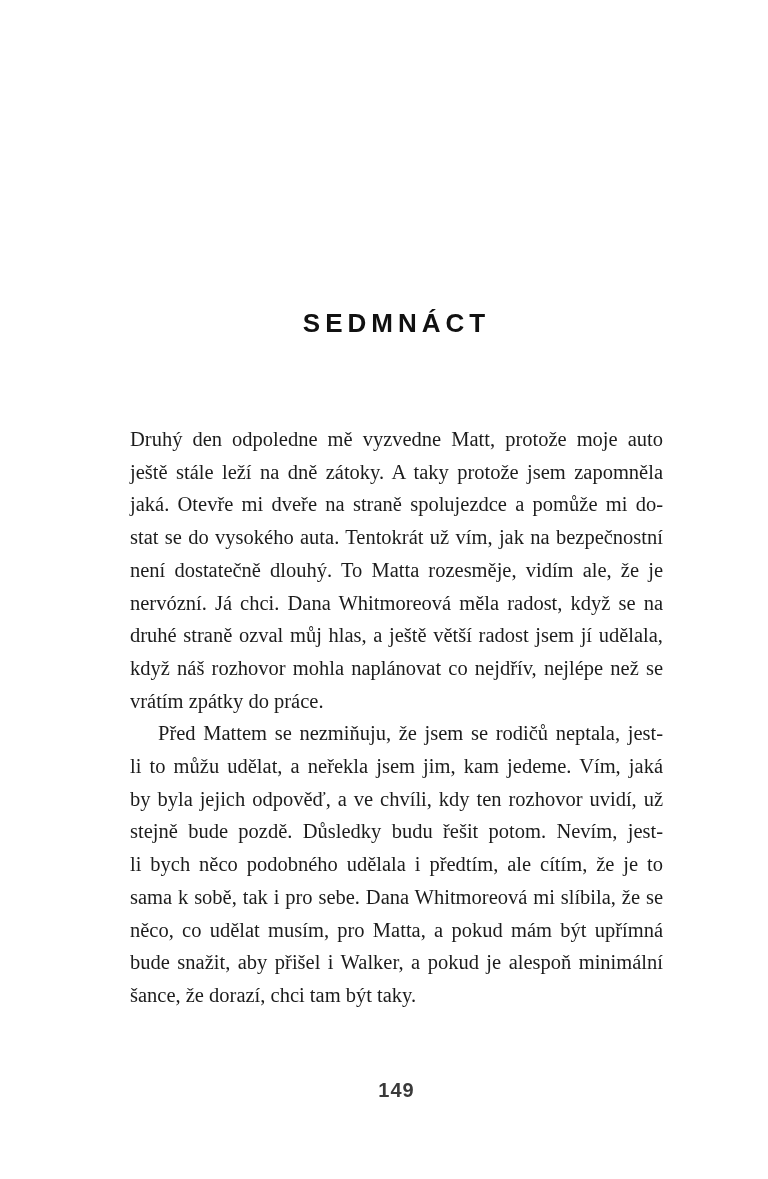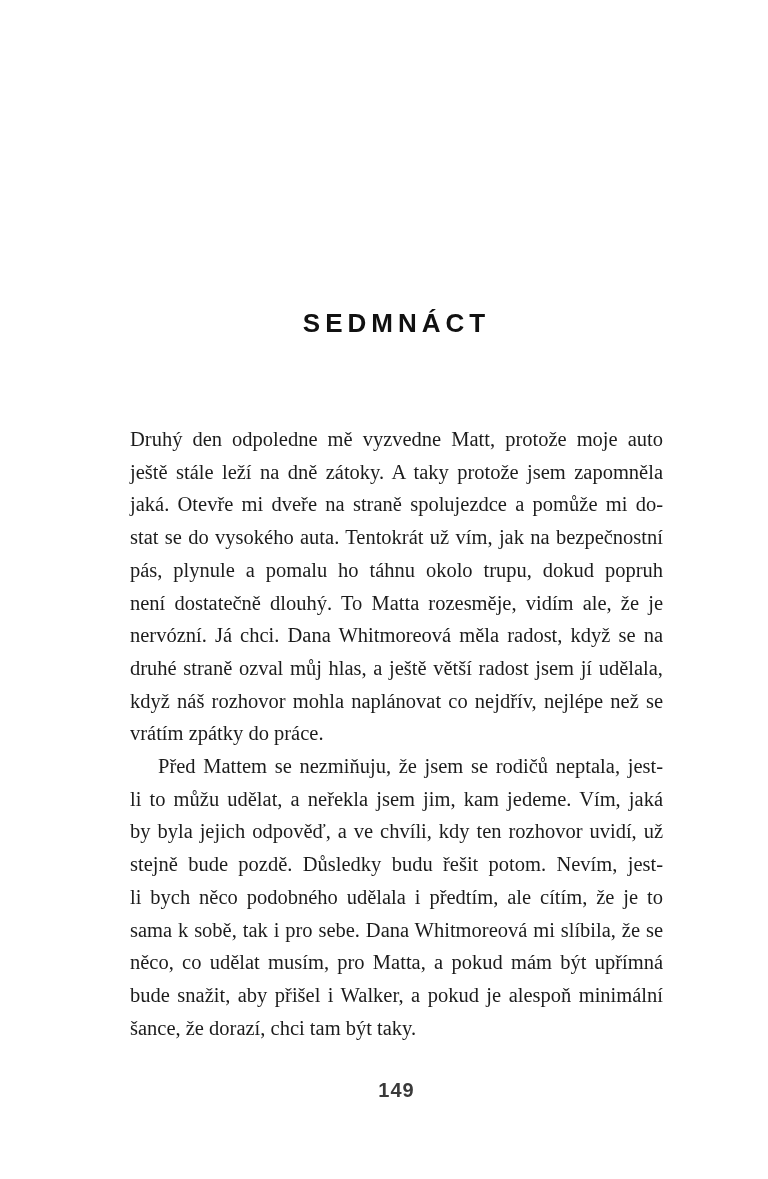--- a/index.html
+++ b/index.html
@@ -67,21 +67,20 @@
 
 <div class="page">
   <div class="chapter-heading">SEDMNÁCT</div>
 
   <div class="body-text" id="body-text">
       <div class="para">
         <div class="line">Druhý den odpoledne mě vyzvedne Matt, protože moje auto</div>
         <div class="line">ještě stále leží na dně zátoky. A taky protože jsem zapomněla</div>
         <div class="line">jaká. Otevře mi dveře na straně spolujezdce a pomůže mi do-</div>
         <div class="line">stat se do vysokého auta. Tentokrát už vím, jak na bezpečnostní</div>
-        <div class="line">pás, plynule a pomalu ho táhnu okolo trupu, dokud popruh</div>
         <div class="line">není dostatečně dlouhý. To Matta rozesměje, vidím ale, že je</div>
         <div class="line">nervózní. Já chci. Dana Whitmoreová měla radost, když se na</div>
         <div class="line">druhé straně ozval můj hlas, a ještě větší radost jsem jí udělala,</div>
         <div class="line">když náš rozhovor mohla naplánovat co nejdřív, nejlépe než se</div>
         <div class="line last">vrátím zpátky do práce.</div>
       </div>
       <div class="para indent">
         <div class="line">Před Mattem se nezmiňuju, že jsem se rodičů neptala, jest-</div>
         <div class="line">li to můžu udělat, a neřekla jsem jim, kam jedeme. Vím, jaká</div>
         <div class="line">by byla jejich odpověď, a ve chvíli, kdy ten rozhovor uvidí, už</div>

